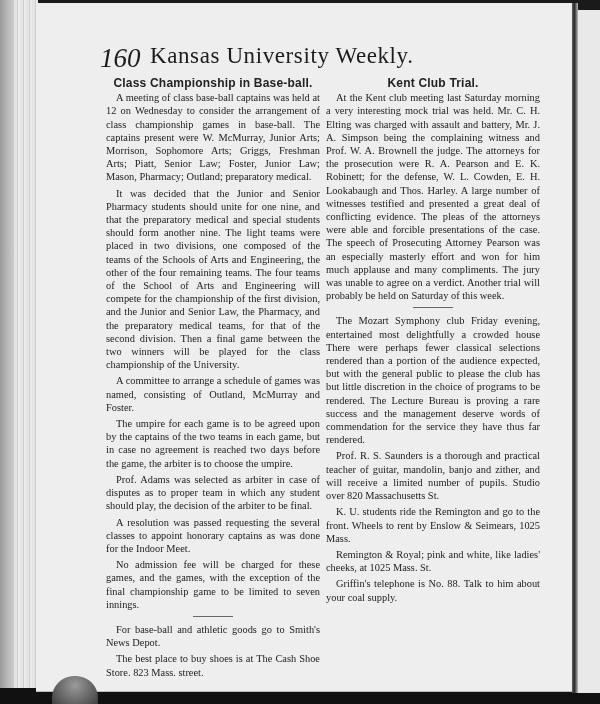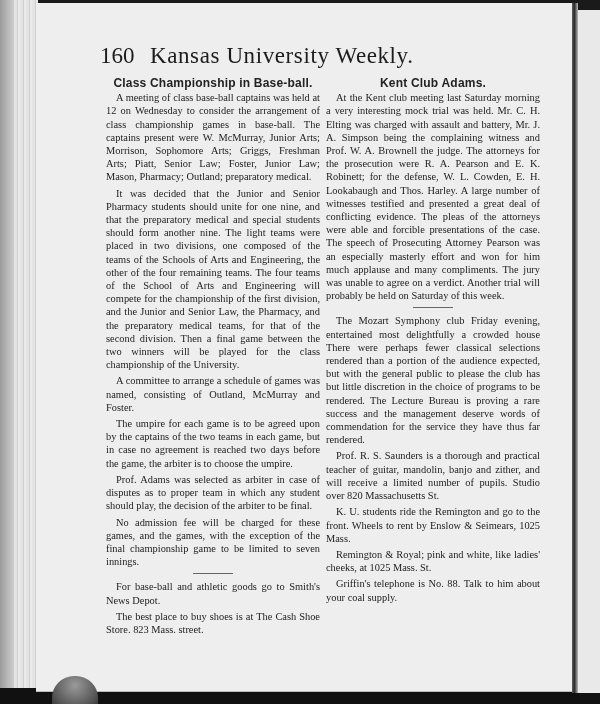--- a/index.html
+++ b/index.html
@@ -34,21 +34,21 @@
   }
   .thumb {
     position:absolute; left:52px; top:676px; width:46px; height:32px;
     border-radius:22px 22px 4px 4px;
     background:radial-gradient(ellipse at 50% 30%,#9a9a9a,#555 70%,#333);
   }
   .header {
     position:absolute; top:43px; left:100px; width:446px; height:30px;
   }
   .page-number {
-    position:absolute; left:0; top:0; font-size:23px; color:#1c1c1c;
+    position:absolute; left:0; top:0; font-size:27px; color:#1c1c1c;font-style:italic;
   }
   .journal-title {
     position:absolute; left:50px; width:396px; top:0; 
     font-size:23px; color:#1c1c1c; letter-spacing:0.6px;
   }
   .col {
     position:absolute; top:77px; width:214px;
     font-size:10.4px; line-height:13.2px; color:#222;
     text-align:justify;
   }
@@ -82,28 +82,29 @@
   <span class="journal-title">Kansas University Weekly.</span>
 </div>
 
 <div class="col left">
   <h3>Class Championship in Base-ball.</h3>
   <p>A meeting of class base-ball captains was held at 12 on Wednesday to consider the arrangement of class championship games in base-ball. The captains present were W. McMurray, Junior Arts; Morrison, Sophomore Arts; Griggs, Freshman Arts; Piatt, Senior Law; Foster, Junior Law; Mason, Pharmacy; Outland; preparatory medical.</p>
   <p>It was decided that the Junior and Senior Pharmacy students should unite for one nine, and that the preparatory medical and special students should form another nine. The light teams were placed in two divisions, one composed of the teams of the Schools of Arts and Engineering, the other of the four remaining teams. The four teams of the School of Arts and Engineering will compete for the championship of the first division, and the Junior and Senior Law, the Pharmacy, and the preparatory medical teams, for that of the second division. Then a final game between the two winners will be played for the class championship of the University.</p>
   <p>A committee to arrange a schedule of games was named, consisting of Outland, McMurray and Foster.</p>
   <p>The umpire for each game is to be agreed upon by the captains of the two teams in each game, but in case no agreement is reached two days before the game, the arbiter is to choose the umpire.</p>
   <p>Prof. Adams was selected as arbiter in case of disputes as to proper team in which any student should play, the decision of the arbiter to be final.</p>
+  <p>A resolution was passed requesting the several classes to appoint honorary captains as was done for the Indoor Meet.</p>
   <p class="tight">No admission fee will be charged for these games, and the games, with the exception of the final championship game to be limited to seven innings.</p>
   <div class="rule"></div>
   <p>For base-ball and athletic goods go to Smith's News Depot.</p>
   <p>The best place to buy shoes is at The Cash Shoe Store. 823 Mass. street.</p>
 </div>
 
 <div class="col right">
-  <h3>Kent Club Adams.</h3>
+  <h3>Kent Club Trial.</h3>
   <p class="tight">At the Kent club meeting last Saturday morning a very interesting mock trial was held. Mr. C. H. Elting was charged with assault and battery, Mr. J. A. Simpson being the complaining witness and Prof. W. A. Brownell the judge. The attorneys for the prosecution were R. A. Pearson and E. K. Robinett; for the defense, W. L. Cowden, E. H. Lookabaugh and Thos. Harley. A large number of witnesses testified and presented a great deal of conflicting evidence. The pleas of the attorneys were able and forcible presentations of the case. The speech of Prosecuting Attorney Pearson was an especially masterly effort and won for him much applause and many compliments. The jury was unable to agree on a verdict. Another trial will probably be held on Saturday of this week.</p>
   <div class="rule"></div>
   <p>The Mozart Symphony club Friday evening, entertained most delightfully a crowded house There were perhaps fewer classical selections rendered than a portion of the audience expected, but with the general public to please the club has but little discretion in the choice of programs to be rendered. The Lecture Bureau is proving a rare success and the management deserve words of commendation for the service they have thus far rendered.</p>
   <p>Prof. R. S. Saunders is a thorough and practical teacher of guitar, mandolin, banjo and zither, and will receive a limited number of pupils. Studio over 820 Massachusetts St.</p>
   <p>K. U. students ride the Remington and go to the front. Wheels to rent by Enslow &amp; Seimears, 1025 Mass.</p>
   <p>Remington &amp; Royal; pink and white, like ladies' cheeks, at 1025 Mass. St.</p>
   <p>Griffin's telephone is No. 88. Talk to him about your coal supply.</p>
 </div>
 
 </body></html>

